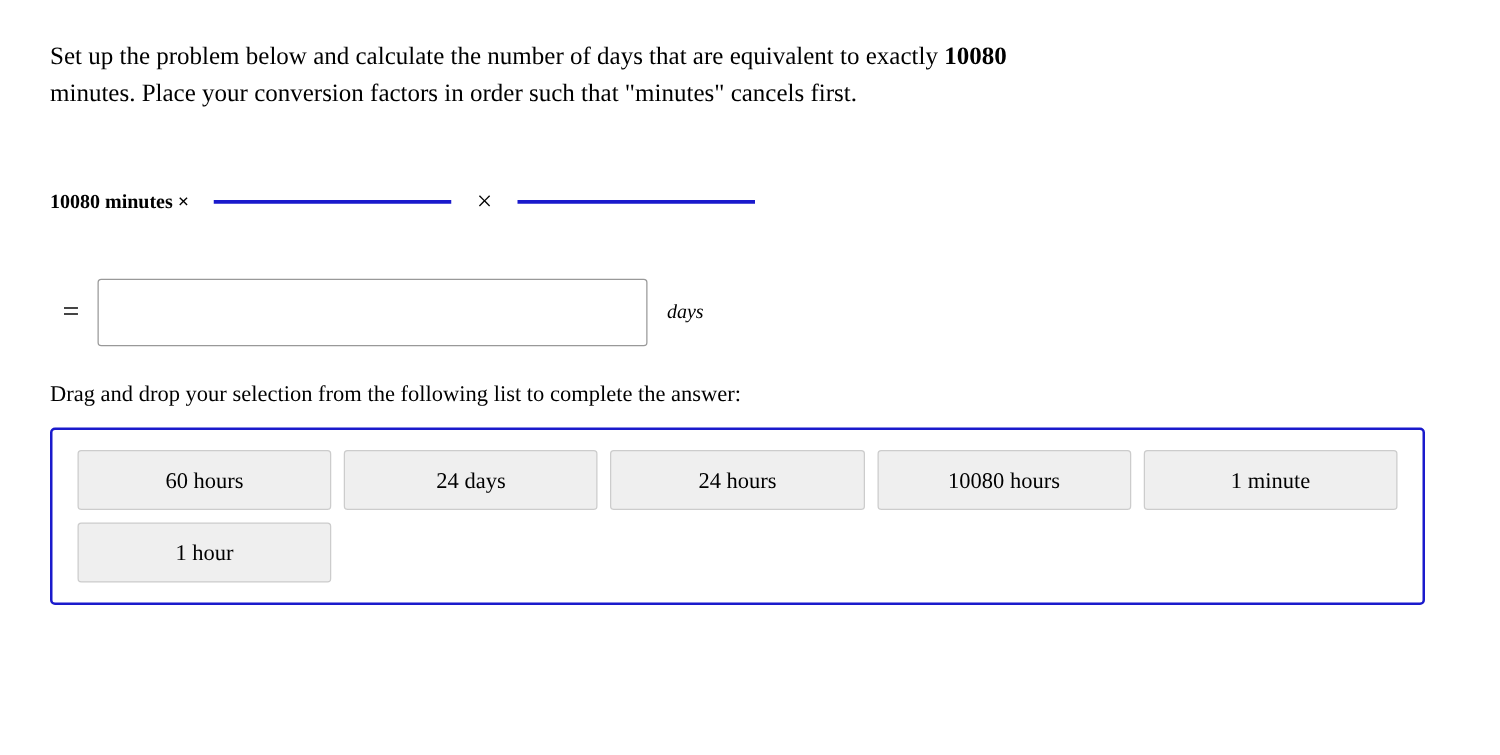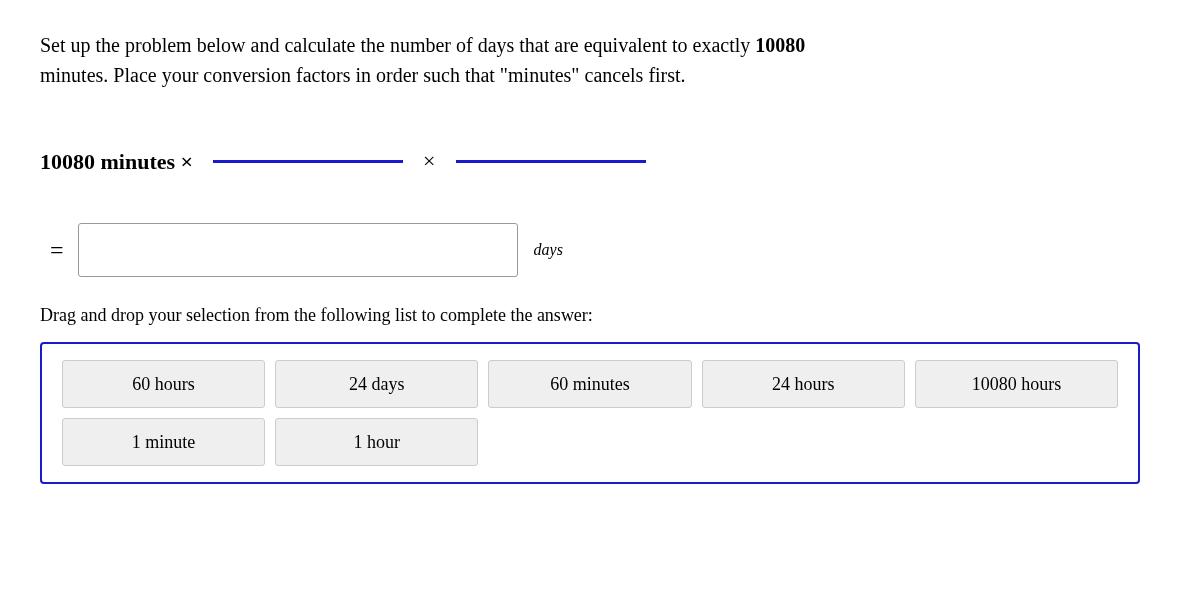--- a/index.html
+++ b/index.html
@@ -72,21 +72,21 @@
       padding-bottom: 2px;
     }
 
     .main-equation {
       display: flex;
       align-items: center;
       margin-bottom: 30px;
     }
 
     .given-label {
-      font-size: 22px;
+      font-size: 16px;
       font-weight: bold;
       margin-right: 20px;
       white-space: nowrap;
     }
 
     .fractions-row {
       display: flex;
       align-items: center;
       gap: 0;
     }
@@ -184,21 +184,20 @@
   <div class="answer-input-box"></div>
   <span class="days-text">days</span>
 </div>
 
 <br>
 <p class="drag-instructions">Drag and drop your selection from the following list to complete the answer:</p>
 
 <div class="drag-box">
   <div class="drag-item" draggable="true">60 hours</div>
   <div class="drag-item" draggable="true">24 days</div>
-  <div class="drag-item" draggable="true">60 minutes</div>
   <div class="drag-item" draggable="true">24 hours</div>
   <div class="drag-item" draggable="true">10080 hours</div>
   <div class="drag-item" draggable="true">1 minute</div>
   <div class="drag-item" draggable="true">1 hour</div>
   <div class="drag-item empty"></div>
 </div>
 
 
 
 

